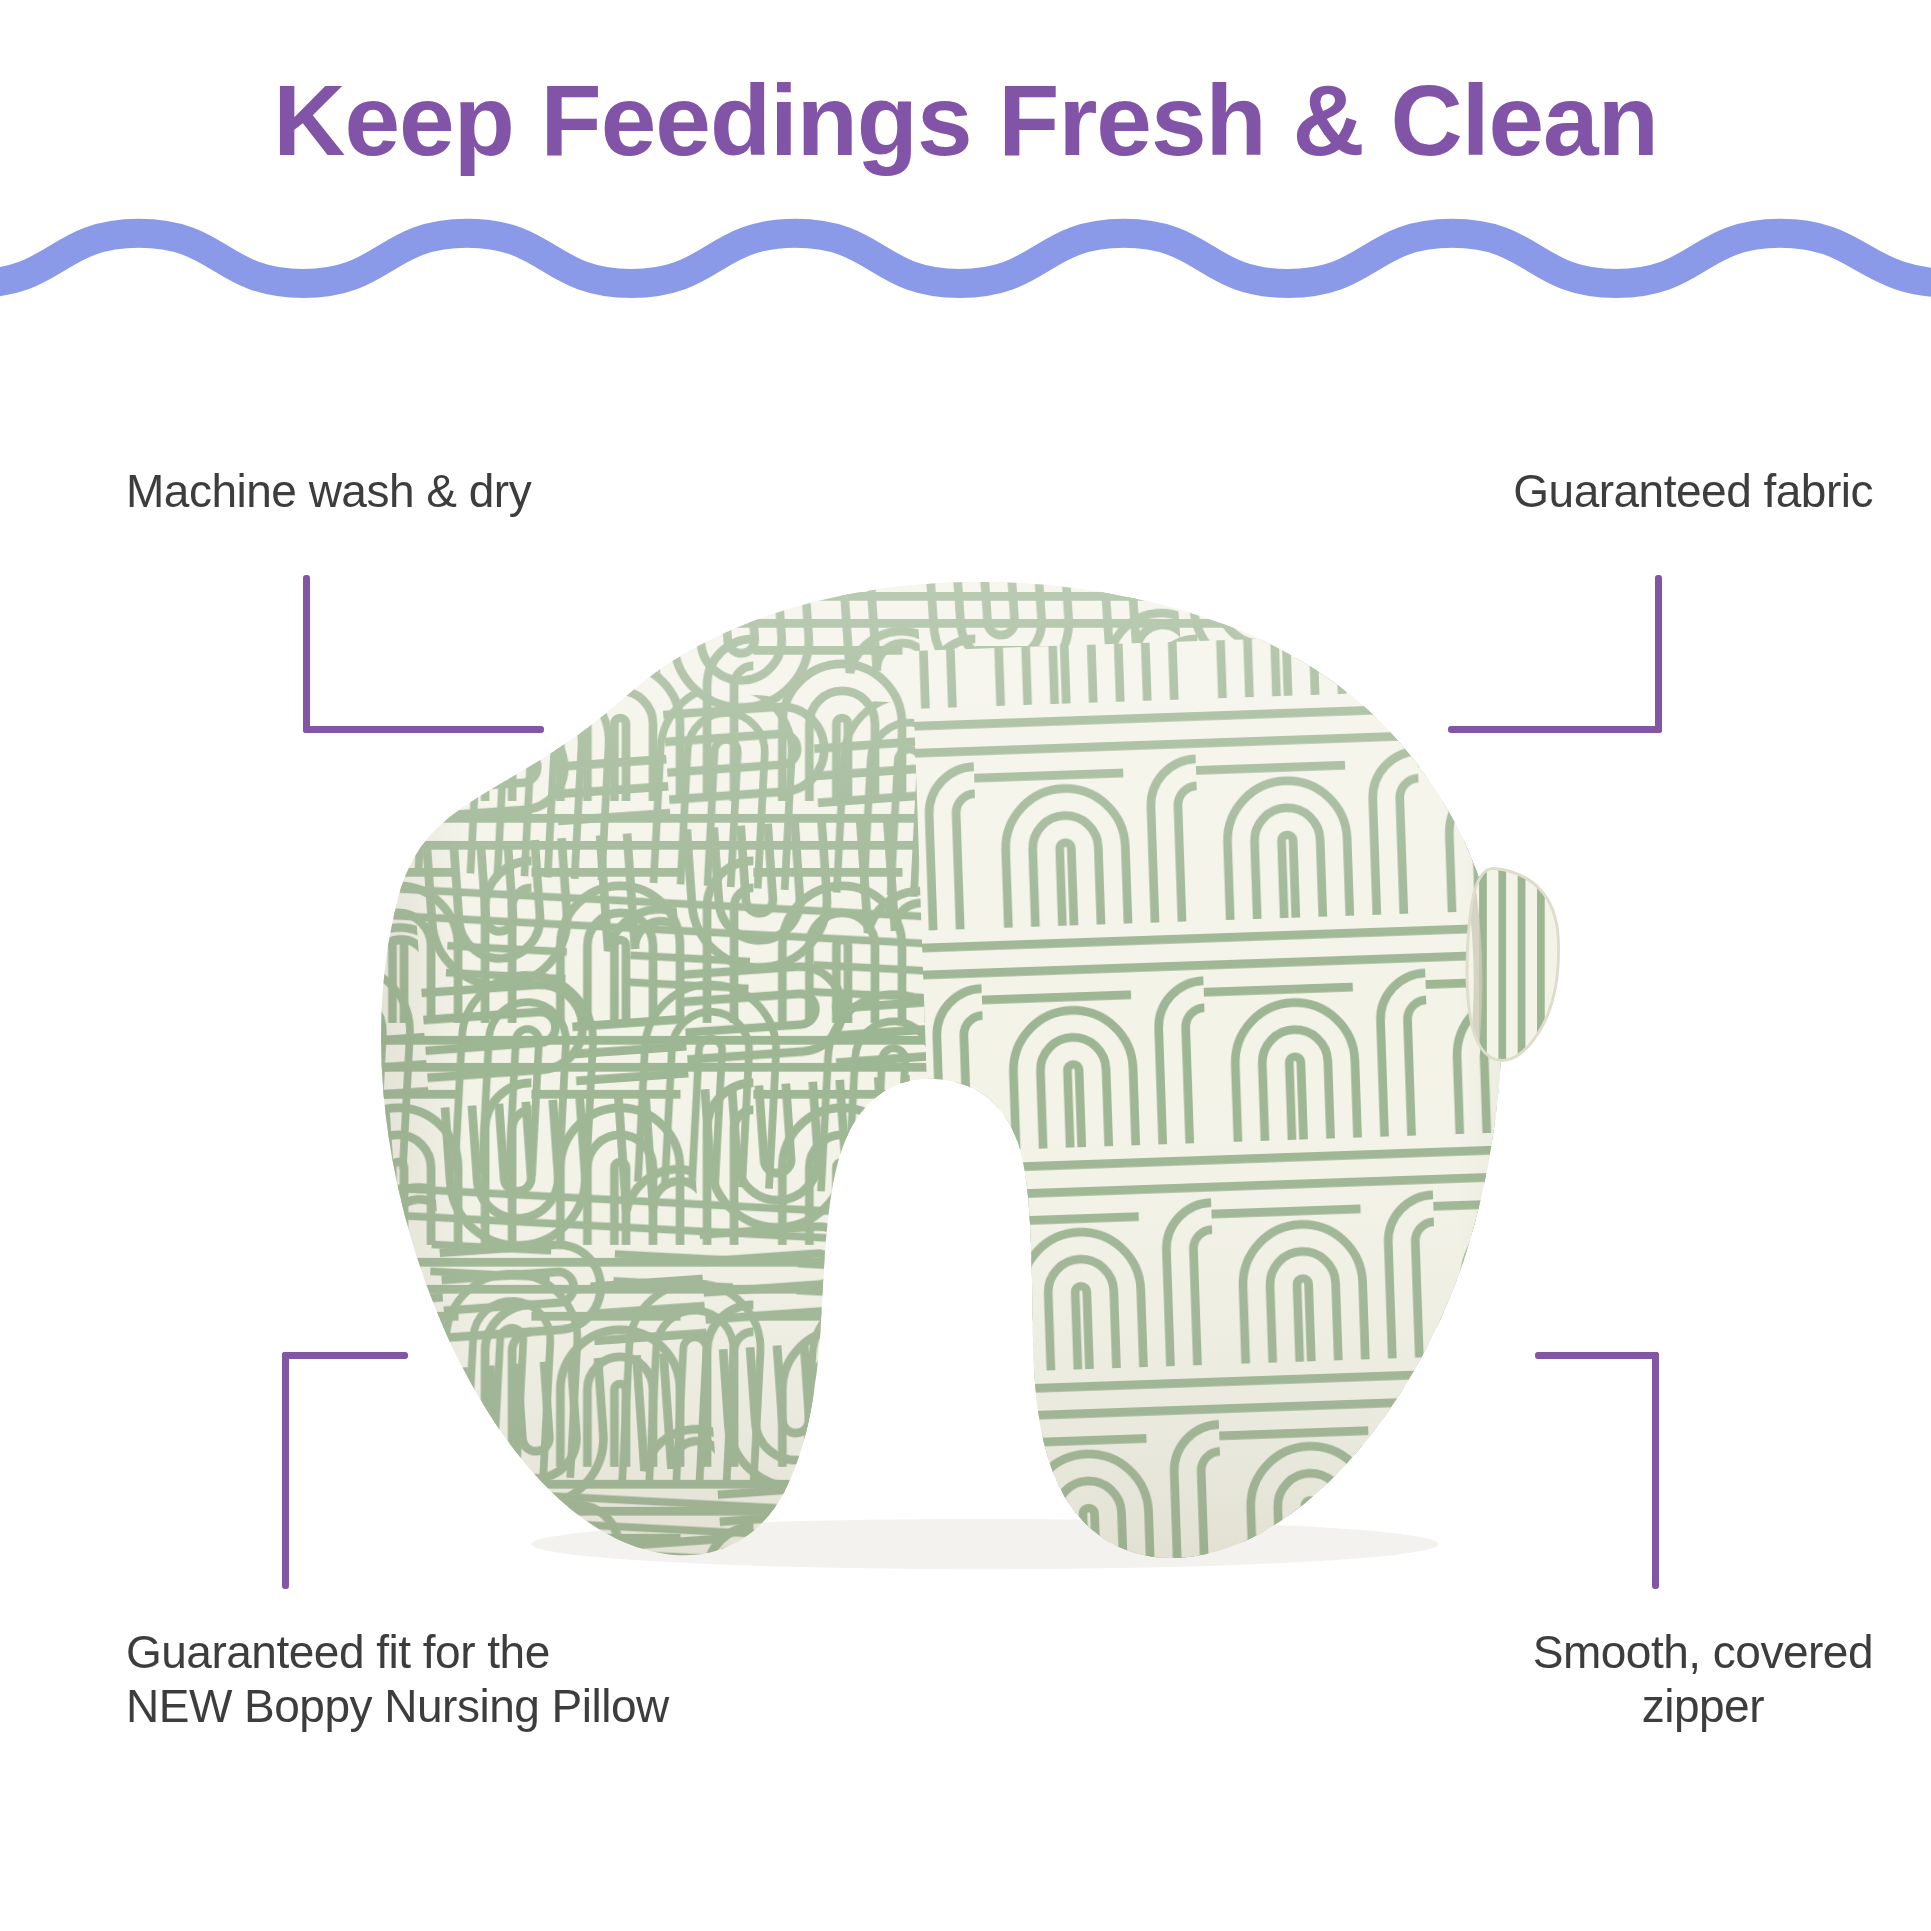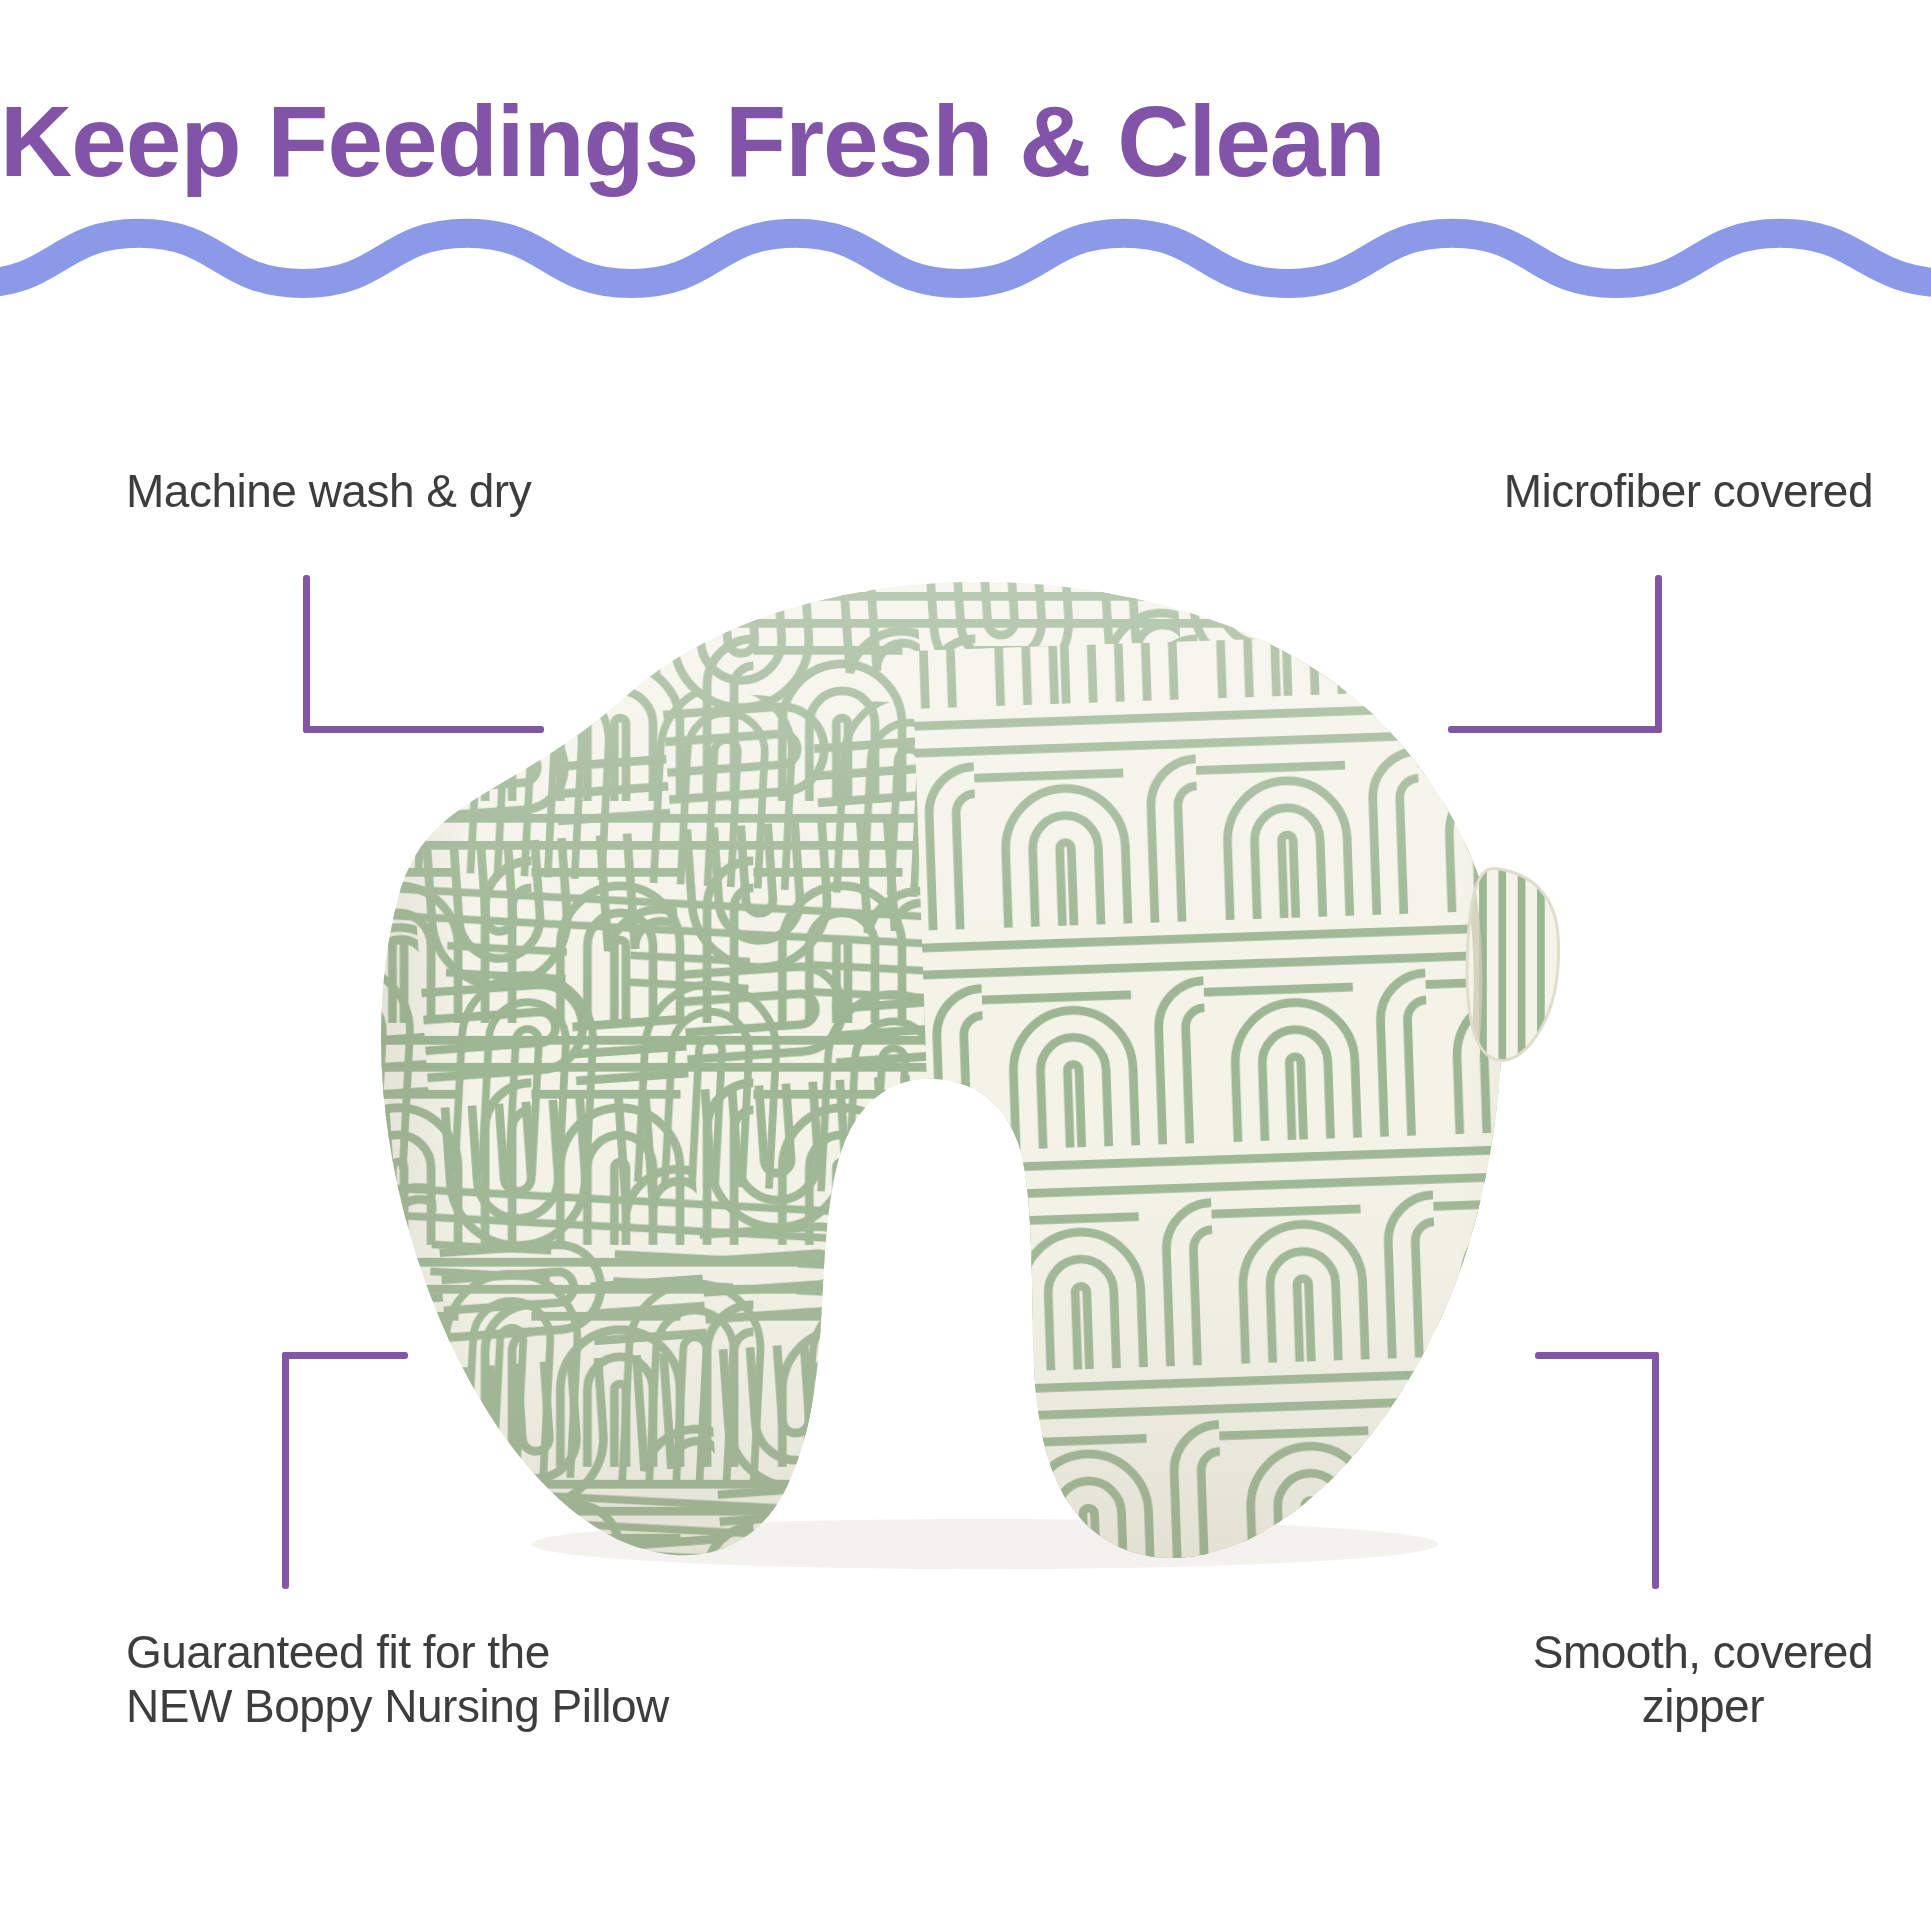--- a/index.html
+++ b/index.html
@@ -16,22 +16,23 @@
     width: 1931px;
     height: 1931px;
     background: #ffffff;
     overflow: hidden;
   }
 
   
   #headline {
     position: absolute;
     left: 0;
-    top: 86px;
+    top: 65px;
     width: 1931px;
+    text-align: center;
     font-size: 100px;
     font-weight: bold;
     letter-spacing: -1px;
     color: #8254a8;
     line-height: 1.1;
     white-space: nowrap;
   }
 
   
   #wave-divider {
@@ -136,21 +137,21 @@
     <div class="seg v"></div>
   </div>
 
   <div class="leader" id="leader-zipper">
     <div class="seg h"></div>
     <div class="seg v"></div>
   </div>
 
   <div class="callout-label" id="label-machine-wash">Machine wash &amp; dry</div>
 
-  <div class="callout-label" id="label-microfiber">Microfiber covered</div>
+  <div class="callout-label" id="label-microfiber">Guaranteed fabric</div>
 
   <div class="callout-label" id="label-guaranteed">Guaranteed fit for the
 NEW Boppy Nursing Pillow</div>
 
   <div class="callout-label" id="label-zipper">Smooth, covered
 zipper</div>
 
   <div id="pillow-photo">
     <svg viewBox="0 0 1400 1030" aria-hidden="true">
       <defs>

